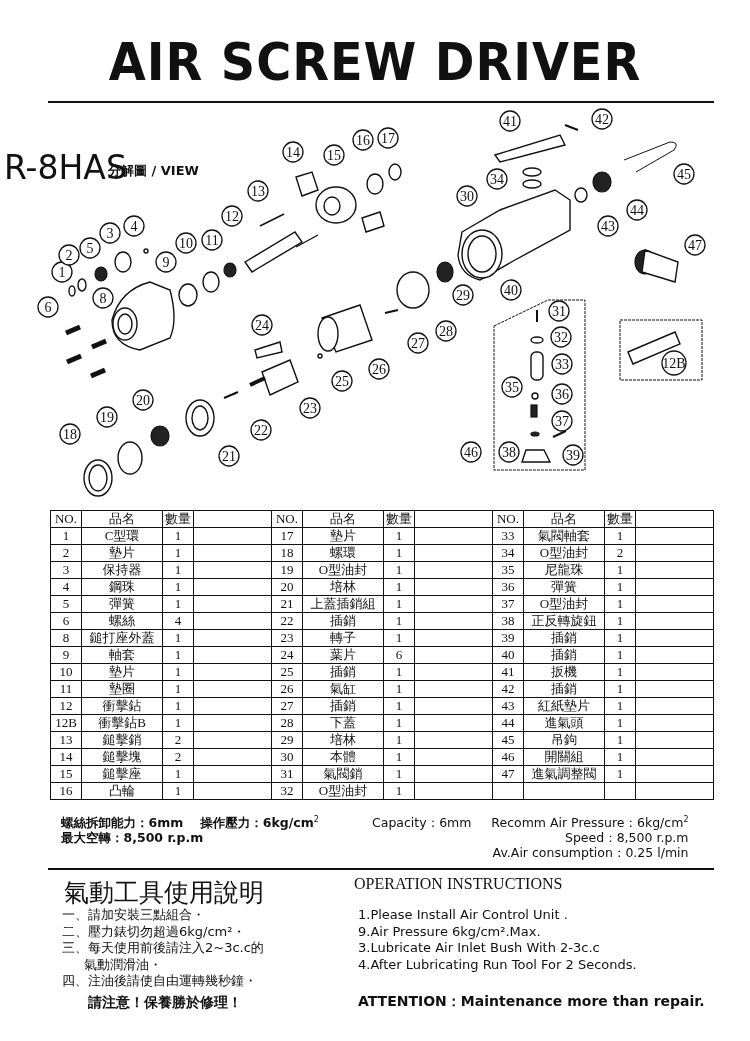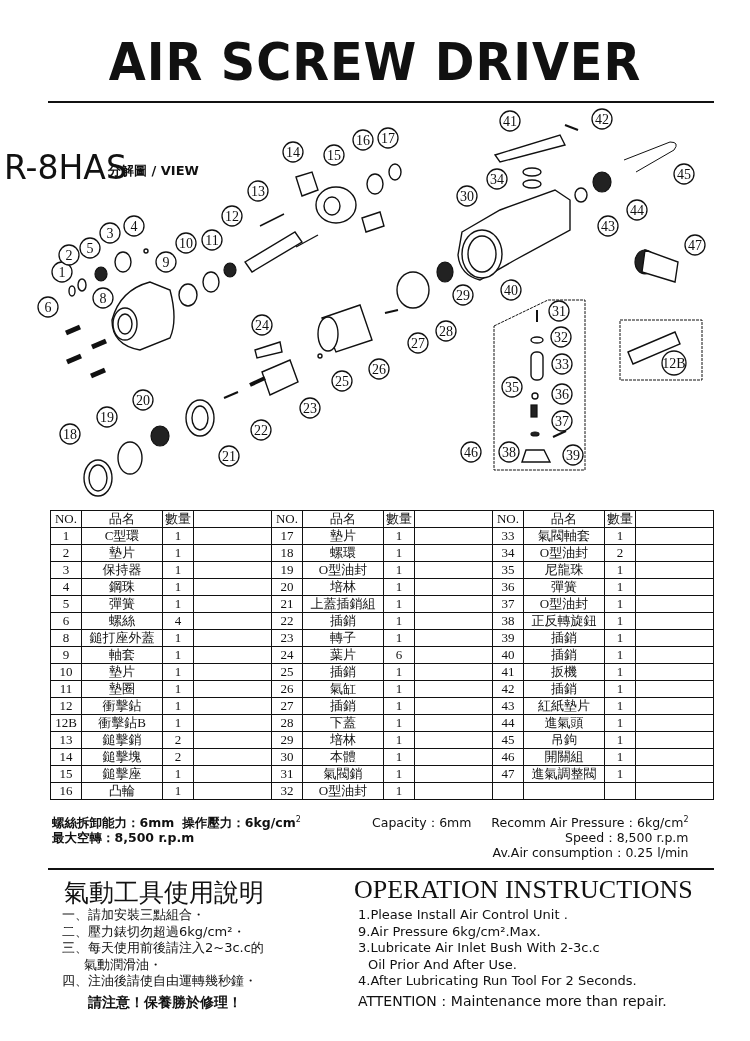--- a/index.html
+++ b/index.html
@@ -19,32 +19,32 @@
   table.parts td, table.parts th { border:1px solid #111; height:16px; padding:0; text-align:center; font-weight:normal; line-height:14px; }
   table.parts th { font-weight:normal; }
   td.no { width:30px; }
   td.nm { width:80px; }
   td.qty { width:30px; }
   td.blank { width:77px; }
 
   .specs { position:absolute; top:812px; font-size:12.5px; line-height:15px; }
   .specs-cn { left:52px; }
   .specs-en { left:372px;text-align:right; }
-  .specs b { font-weight:bold; }
+  .specs b { font-weight:bold;margin-left:9px; }
   sup { font-size:8px; }
   .ops-rule { position:absolute; left:48px; top:868px; width:666px; height:2px; background:#111; }
   .ops-cn-title { position:absolute; left:64px; top:876px; font-size:25px; }
-  .ops-en-title { position:absolute; left:354px; top:875px; font-family:"Liberation Serif", serif; font-size:26px; }
+  .ops-en-title { position:absolute; left:354px; top:875px; font-family:"Liberation Serif", serif; font-size:16px; }
   .ops-list { position:absolute; top:907px; font-size:13px; line-height:16.5px; margin:0; padding:0; list-style:none; }
   .ops-cn { left:62px; }
   .ops-en { left:358px; }
   .ops-list li.indent { padding-left:22px; }
   .ops-en li.indent { padding-left:10px; }
   .attn-cn { position:absolute; left:88px; top:994px; font-size:14px; font-weight:bold; }
-  .attn-en { position:absolute; left:358px; top:993px; font-size:14px; font-weight:normal; }
+  .attn-en { position:absolute; left:358px; top:993px; font-size:14px; font-weight:bold; }
 </style>
 </head>
 <body>
 
 <div class="title">AIR SCREW DRIVER</div>
 <div class="title-rule"></div>
 <div class="model">R-8HAS</div>
 <div class="model-sub">分解圖 / VIEW</div>
 
 <svg class="diagram" width="750" height="400" viewBox="0 105 750 400">
@@ -588,17 +588,16 @@
   <li>一、請加安裝三點組合・</li>
   <li>二、壓力錶切勿超過6kg/cm²・</li>
   <li>三、每天使用前後請注入2~3c.c的</li>
   <li class="indent">氣動潤滑油・</li>
   <li>四、注油後請使自由運轉幾秒鐘・</li>
 </ul>
 <ul class="ops-list ops-en">
   <li>1.Please Install Air Control Unit .</li>
   <li>9.Air Pressure 6kg/cm².Max.</li>
   <li>3.Lubricate Air Inlet Bush With 2-3c.c</li>
-  <li class="indent">Oil Prior And After Use.</li>
   <li>4.After Lubricating Run Tool For 2 Seconds.</li>
 </ul>
 <div class="attn-cn">請注意！保養勝於修理！</div>
 <div class="attn-en">ATTENTION：Maintenance more than repair.</div>
 
 </body></html>

